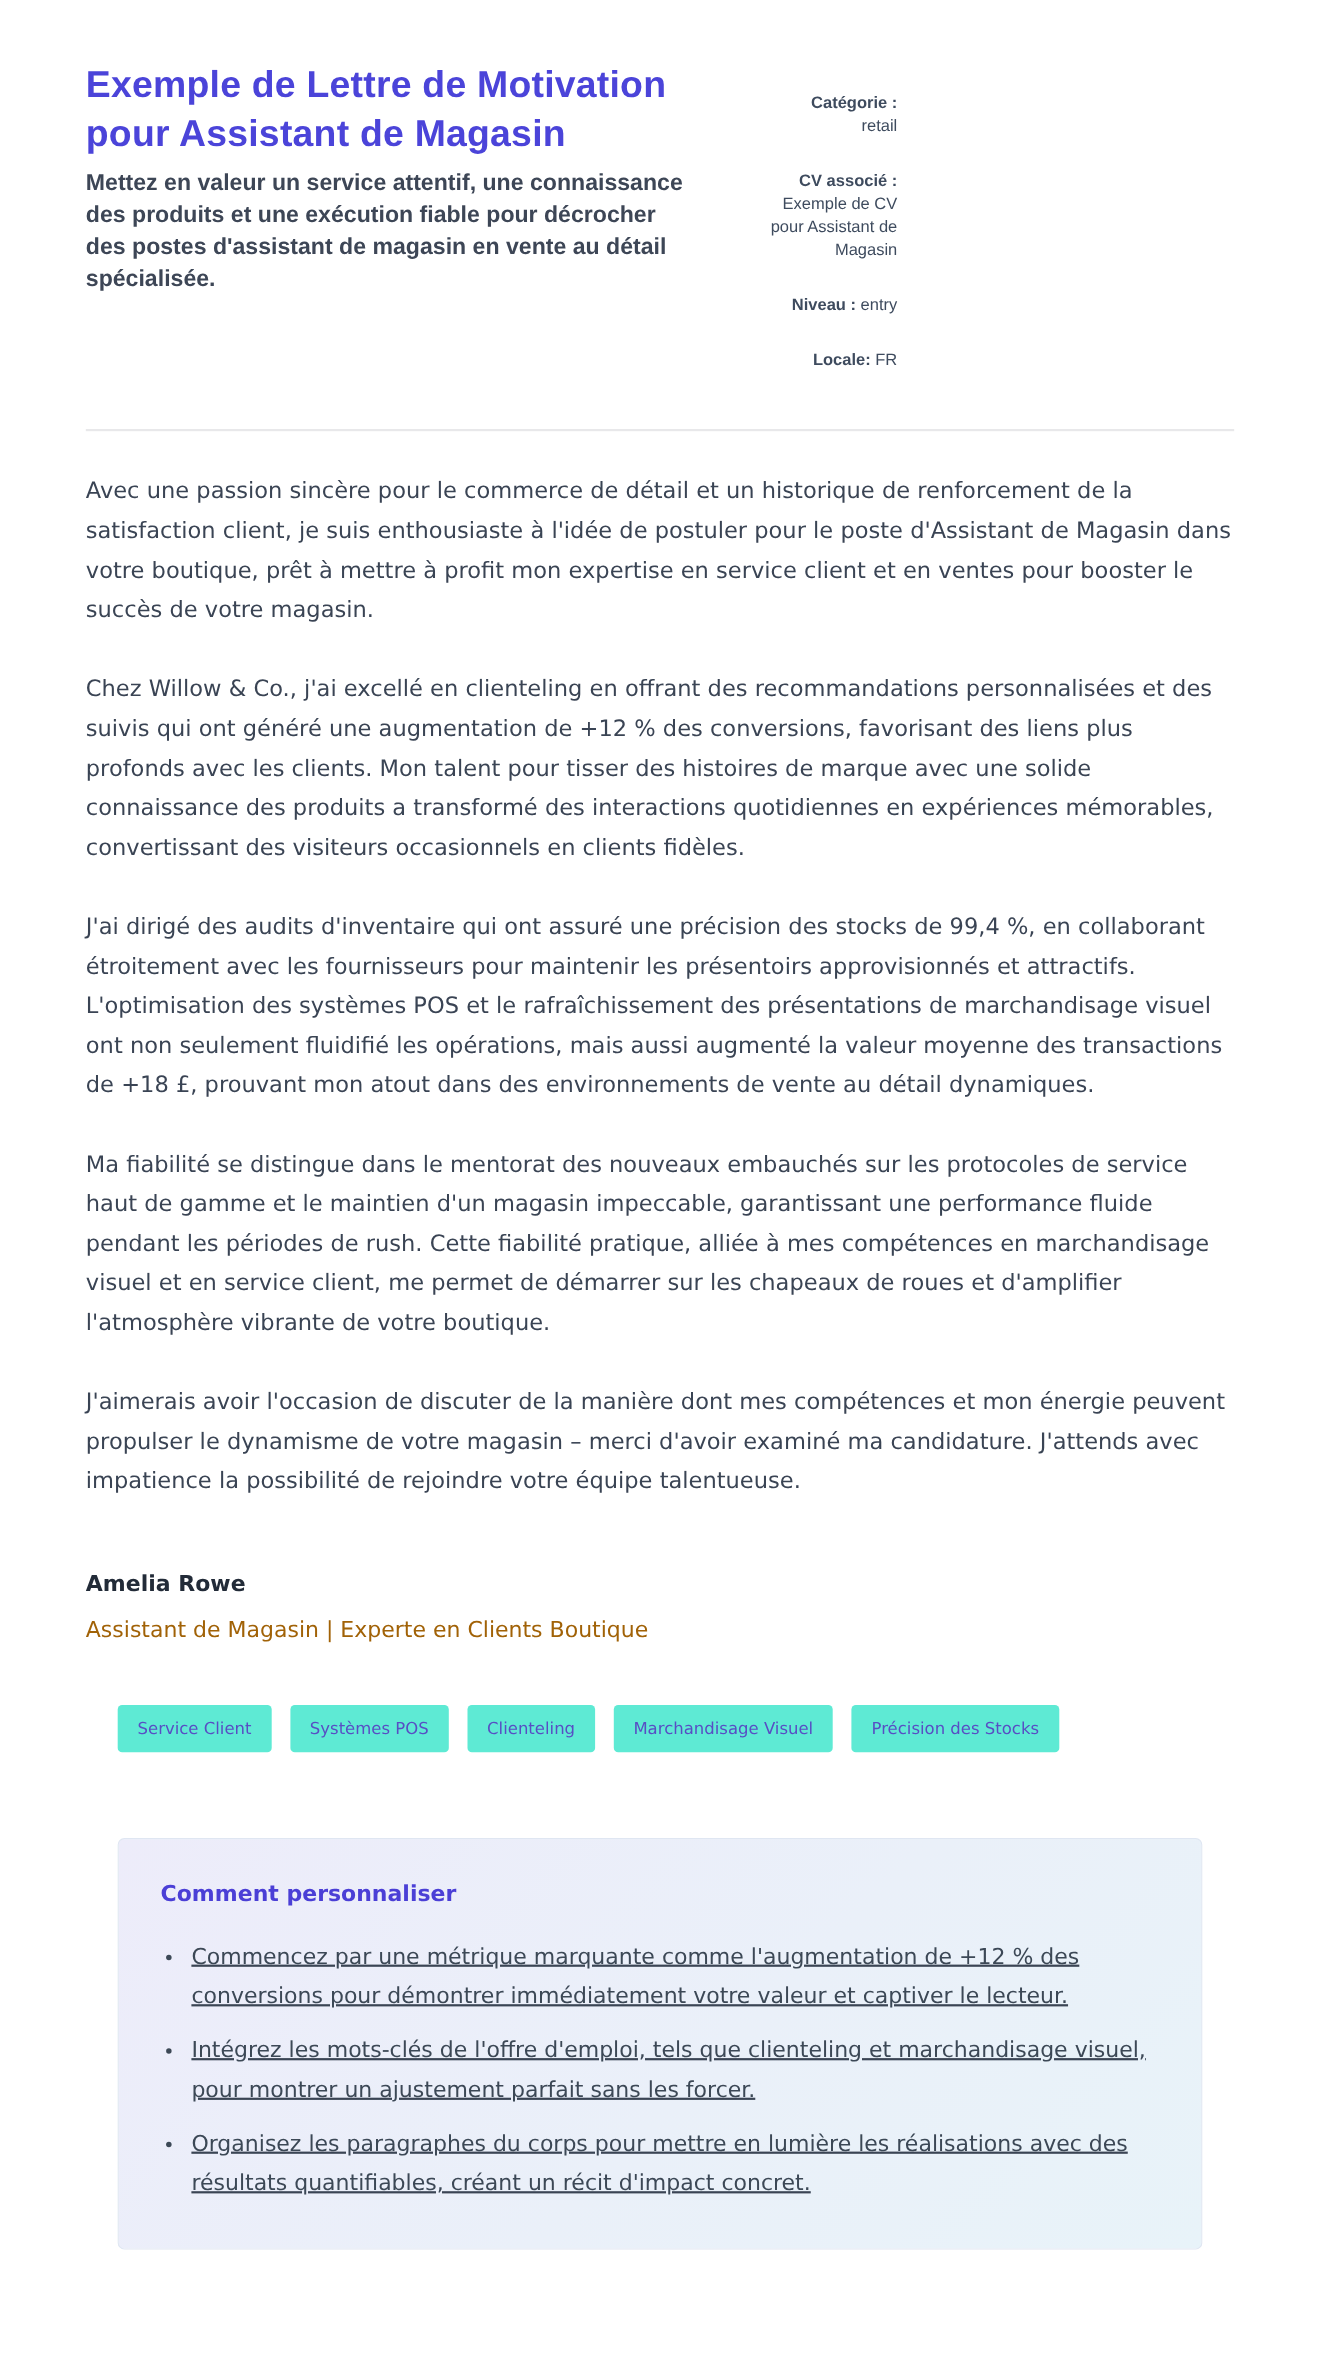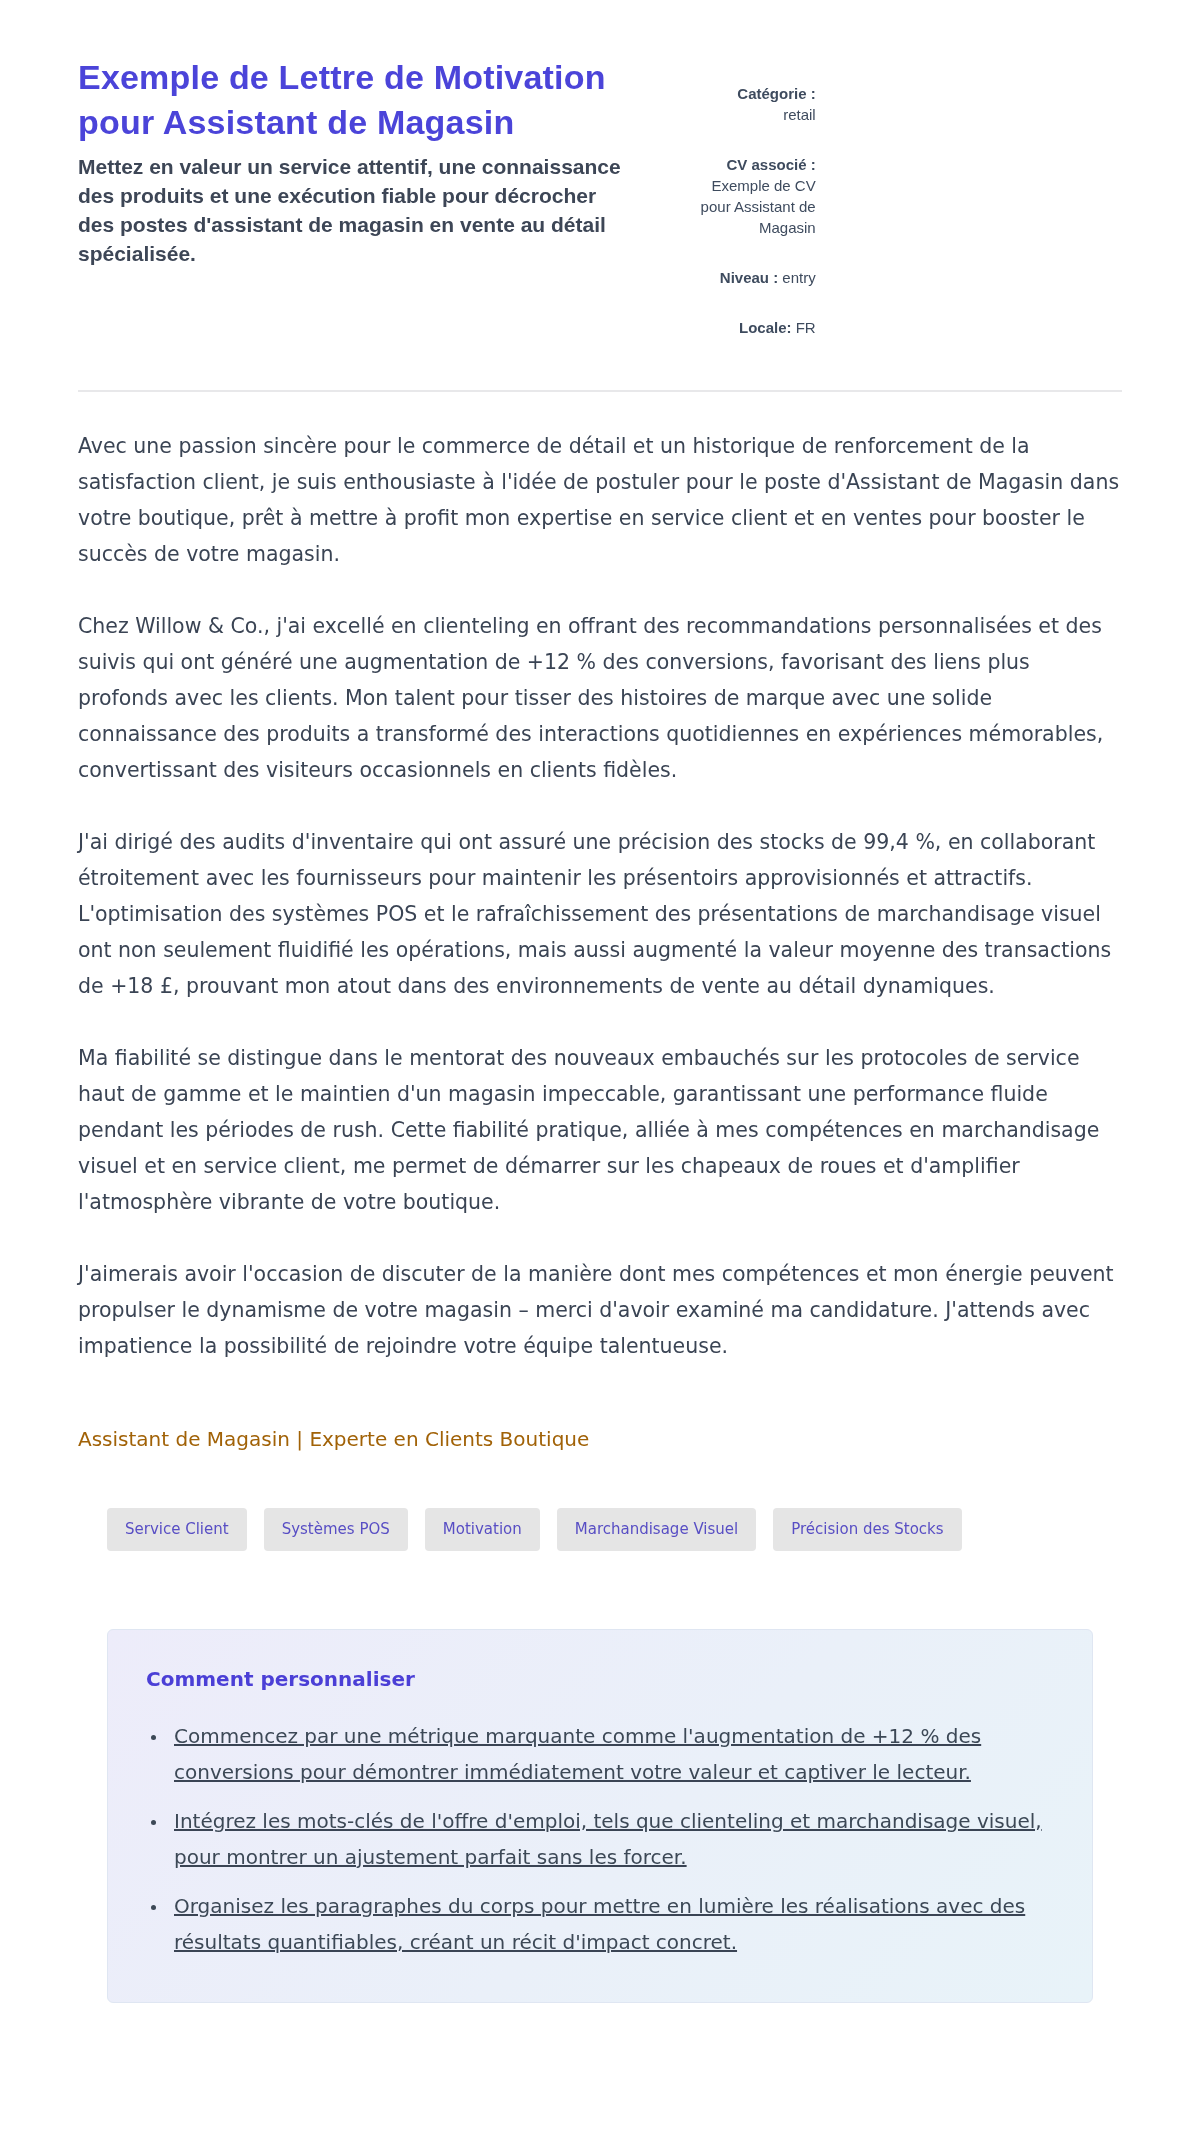--- a/index.html
+++ b/index.html
@@ -40,21 +40,21 @@
     font-family:"DejaVu Sans","Liberation Sans",sans-serif;
   }
   .signature-role{
     margin-top:16px;font-size:20px;line-height:26px;color:#a16207;
     font-family:"DejaVu Sans","Liberation Sans",sans-serif;
   }
 
   
   .tags{margin:56px 29px 0 29px;display:flex;flex-wrap:wrap;gap:17px;}
   .tag{
-    display:inline-block;background:#e5e5e5;color:#584ec4;
+    display:inline-block;background:#5eead4;color:#584ec4;
     font-size:15px;line-height:15px;padding:14px 18px;border-radius:4px;
     font-family:"DejaVu Sans","Liberation Sans",sans-serif;
   }
 
   
   .tipbox{
     margin:78px 29px 0 29px;
     background:linear-gradient(135deg,#edecfa 0%,#eaf0f9 55%,#e8f3f9 100%);
     border:1px solid #dfe6f2;border-radius:6px;
     padding:36px 38px 42px 38px;box-sizing:border-box;
@@ -111,28 +111,29 @@
   <hr class="divider">
 
   <div class="letter">
     <p class="para">Avec une passion sincère pour le commerce de détail et un historique de renforcement de la satisfaction client, je suis enthousiaste à l'idée de postuler pour le poste d'Assistant de Magasin dans votre boutique, prêt à mettre à profit mon expertise en service client et en ventes pour booster le succès de votre magasin.</p>
     <p class="para">Chez Willow &amp; Co., j'ai excellé en clienteling en offrant des recommandations personnalisées et des suivis qui ont généré une augmentation de +12 % des conversions, favorisant des liens plus profonds avec les clients. Mon talent pour tisser des histoires de marque avec une solide connaissance des produits a transformé des interactions quotidiennes en expériences mémorables, convertissant des visiteurs occasionnels en clients fidèles.</p>
     <p class="para">J'ai dirigé des audits d'inventaire qui ont assuré une précision des stocks de 99,4 %, en collaborant étroitement avec les fournisseurs pour maintenir les présentoirs approvisionnés et attractifs. L'optimisation des systèmes POS et le rafraîchissement des présentations de marchandisage visuel ont non seulement fluidifié les opérations, mais aussi augmenté la valeur moyenne des transactions de +18 £, prouvant mon atout dans des environnements de vente au détail dynamiques.</p>
     <p class="para">Ma fiabilité se distingue dans le mentorat des nouveaux embauchés sur les protocoles de service haut de gamme et le maintien d'un magasin impeccable, garantissant une performance fluide pendant les périodes de rush. Cette fiabilité pratique, alliée à mes compétences en marchandisage visuel et en service client, me permet de démarrer sur les chapeaux de roues et d'amplifier l'atmosphère vibrante de votre boutique.</p>
     <p class="para">J'aimerais avoir l'occasion de discuter de la manière dont mes compétences et mon énergie peuvent propulser le dynamisme de votre magasin – merci d'avoir examiné ma candidature. J'attends avec impatience la possibilité de rejoindre votre équipe talentueuse.</p>
 
     <div class="signature">
+      <div class="signature-name">Amelia Rowe</div>
       <div class="signature-role">Assistant de Magasin | Experte en Clients Boutique</div>
     </div>
   </div>
 
   <div class="tags">
     <span class="tag">Service Client</span>
     <span class="tag">Systèmes POS</span>
-    <span class="tag">Motivation</span>
+    <span class="tag">Clienteling</span>
     <span class="tag">Marchandisage Visuel</span>
     <span class="tag">Précision des Stocks</span>
   </div>
 
   <div class="tipbox">
     <h3 class="tipbox-title">Comment personnaliser</h3>
     <ul class="tipbox-list">
       <li class="tipbox-item">Commencez par une métrique marquante comme l'augmentation de +12 % des conversions pour démontrer immédiatement votre valeur et captiver le lecteur.</li>
       <li class="tipbox-item">Intégrez les mots-clés de l'offre d'emploi, tels que clienteling et marchandisage visuel, pour montrer un ajustement parfait sans les forcer.</li>
       <li class="tipbox-item">Organisez les paragraphes du corps pour mettre en lumière les réalisations avec des résultats quantifiables, créant un récit d'impact concret.</li>

